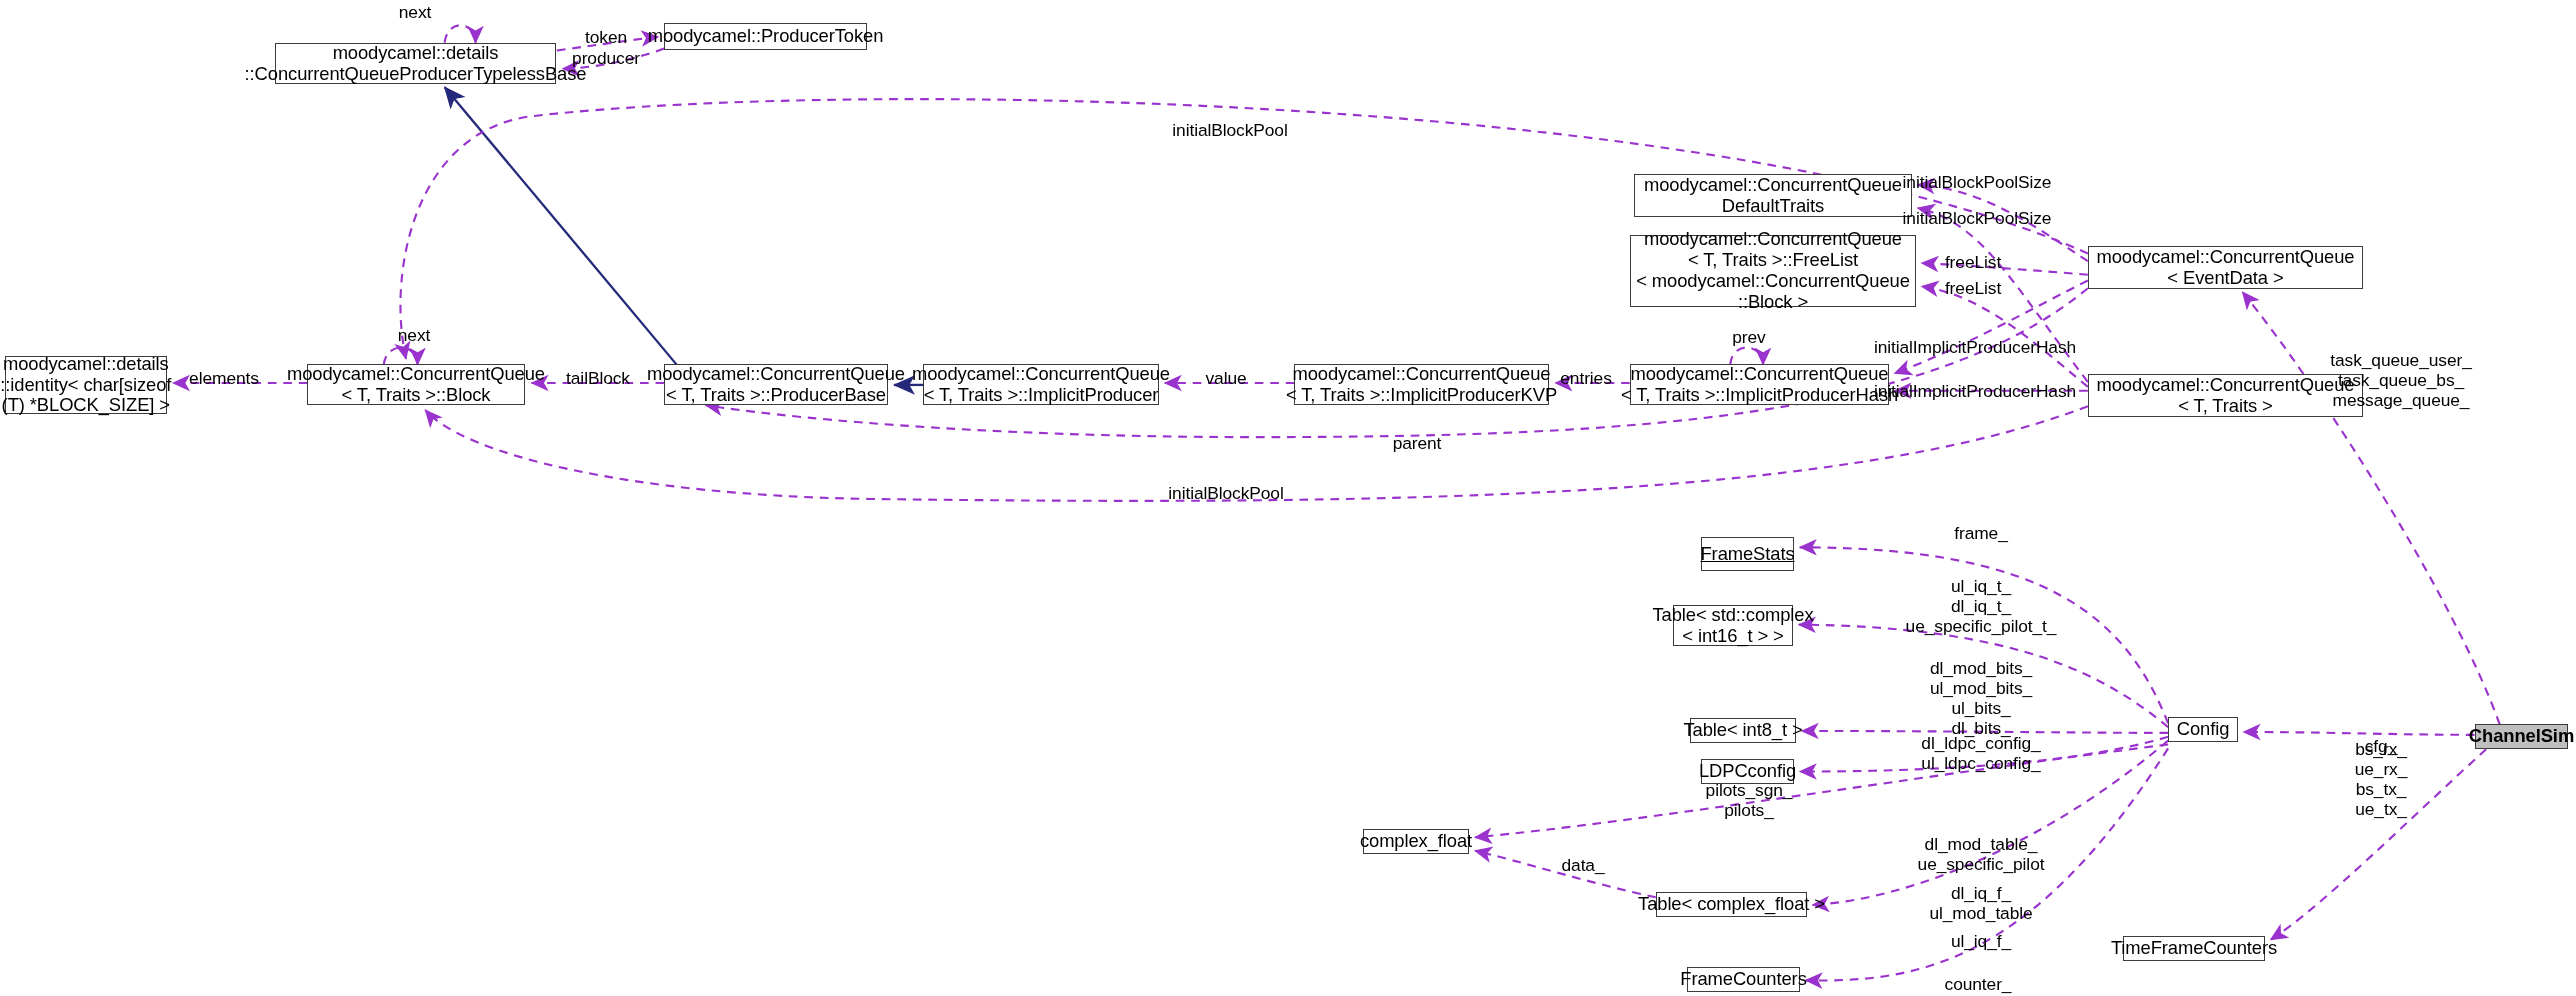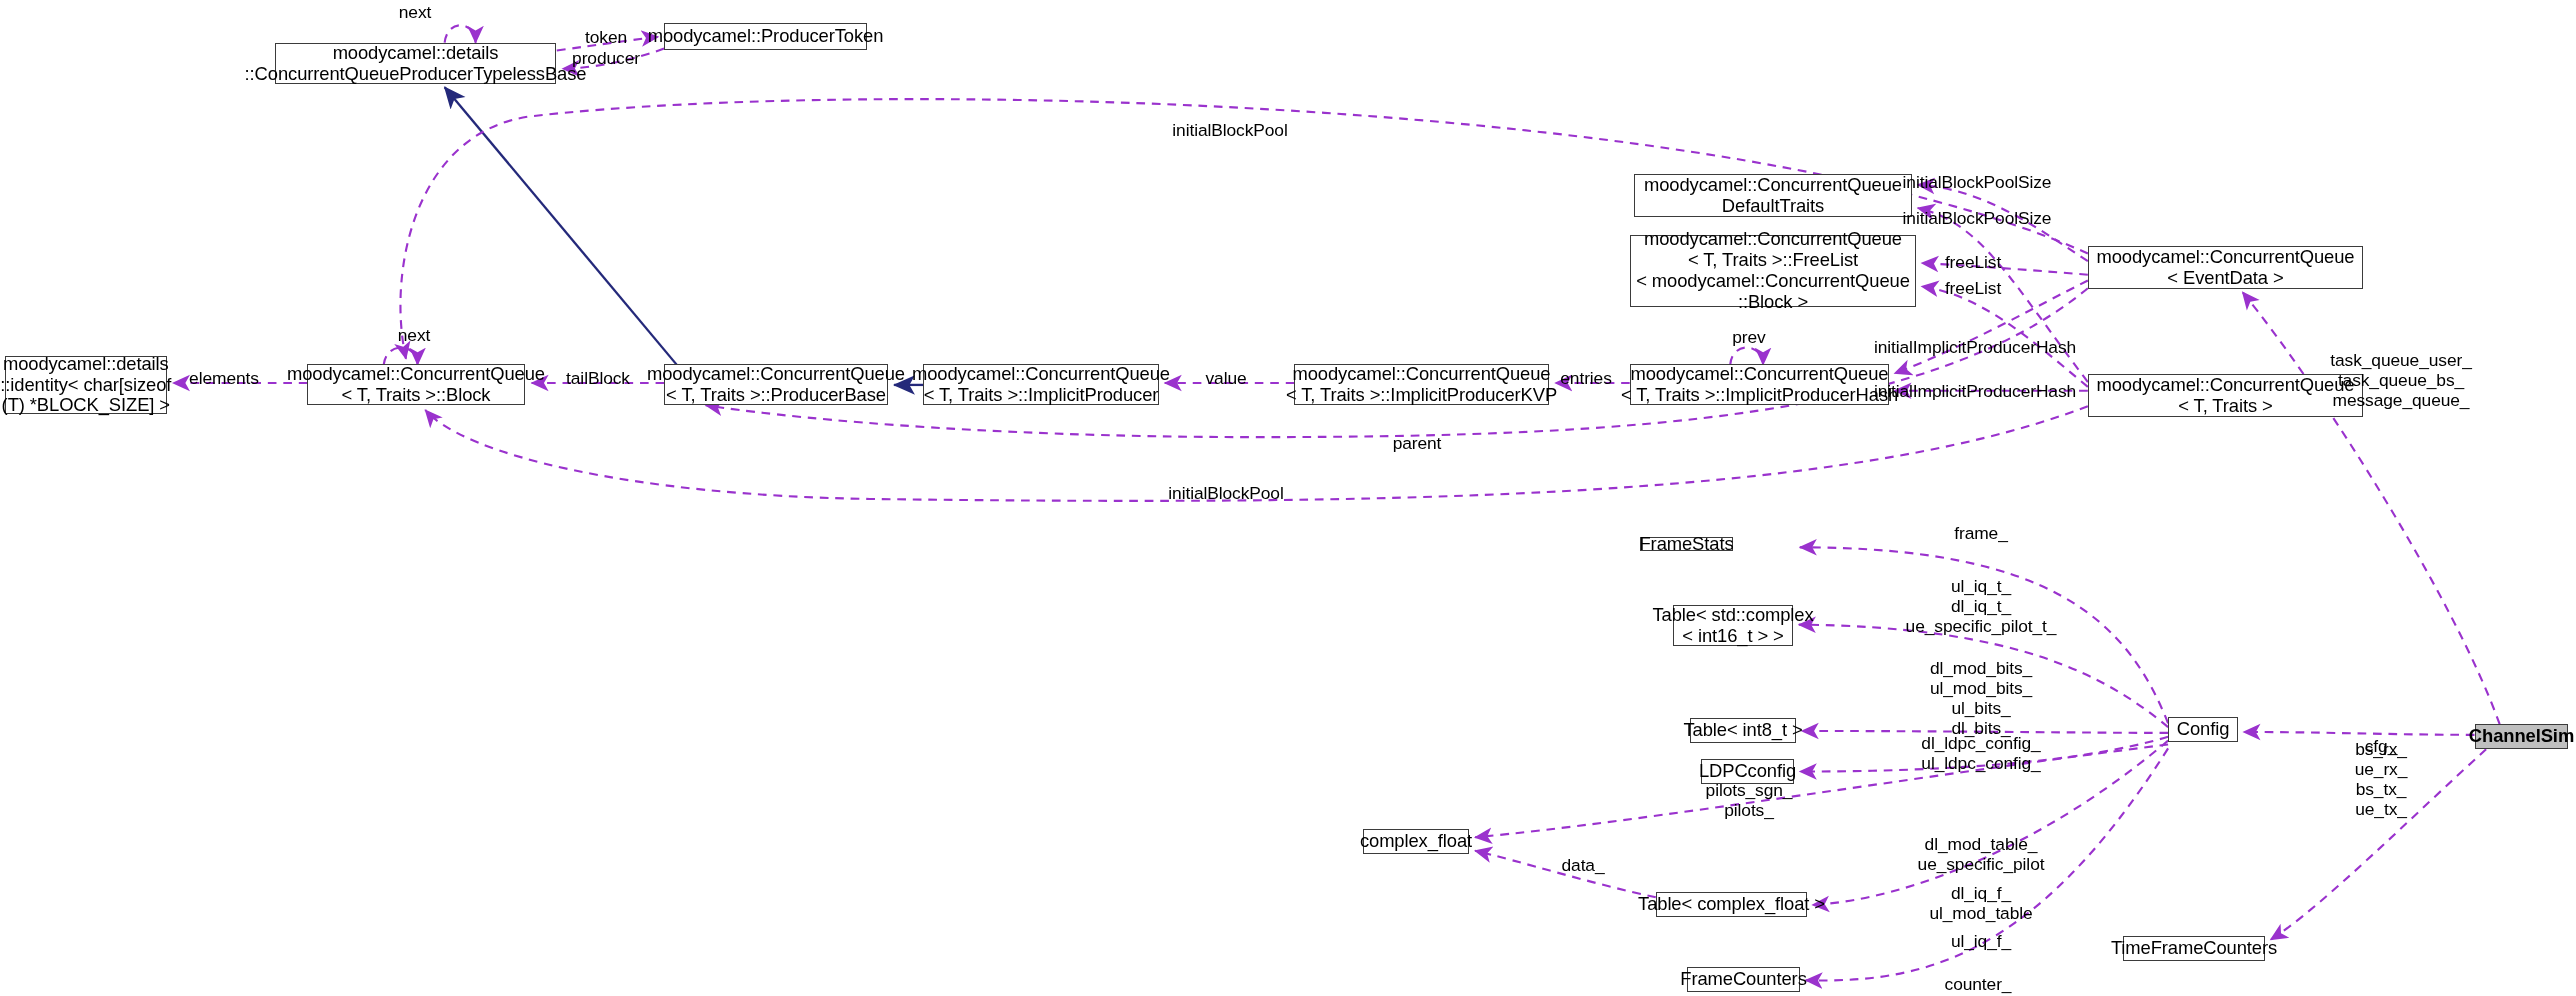--- a/index.html
+++ b/index.html
@@ -119,21 +119,21 @@
       <div class="node" style="left: 664px; top: 364px; width: 224px; height: 41px;">moodycamel::ConcurrentQueue
 &lt; T, Traits &gt;::ProducerBase</div>
       <div class="node" style="left: 923px; top: 364px; width: 236px; height: 41px;">moodycamel::ConcurrentQueue
 &lt; T, Traits &gt;::ImplicitProducer</div>
       <div class="node" style="left: 1294px; top: 364px; width: 255px; height: 41px;">moodycamel::ConcurrentQueue
 &lt; T, Traits &gt;::ImplicitProducerKVP</div>
       <div class="node" style="left: 1630px; top: 364px; width: 259px; height: 41px;">moodycamel::ConcurrentQueue
 &lt; T, Traits &gt;::ImplicitProducerHash</div>
       <div class="node" style="left: 2088px; top: 374px; width: 275px; height: 43px;">moodycamel::ConcurrentQueue
 &lt; T, Traits &gt;</div>
-      <div class="node" style="left: 1640px; top: 537px; width: 93px; height: 14px;">FrameStats</div>
+      <div class="node" style="left: 1701px; top: 537px; width: 93px; height: 34px; text-decoration: underline;">FrameStats</div>
       <div class="node" style="left: 1673px; top: 605px; width: 120px; height: 41px;">Table&lt; std::complex
 &lt; int16_t &gt; &gt;</div>
       <div class="node" style="left: 1690px; top: 718px; width: 106px; height: 25px;">Table&lt; int8_t &gt;</div>
       <div class="node" style="left: 1701px; top: 759px; width: 93px; height: 25px;">LDPCconfig</div>
       <div class="node" style="left: 1363px; top: 829px; width: 106px; height: 25px;">complex_float</div>
       <div class="node" style="left: 1656px; top: 892px; width: 151px; height: 25px;">Table&lt; complex_float &gt;</div>
       <div class="node" style="left: 1687px; top: 967px; width: 113px; height: 25px;">FrameCounters</div>
       <div class="node" style="left: 2168px; top: 717px; width: 70px; height: 25px;">Config</div>
       <div class="node" style="left: 2123px; top: 936px; width: 142px; height: 25px;">TimeFrameCounters</div>
       <div class="node highlight" style="left: 2475px; top: 724px; width: 93px; height: 25px; font-weight: bold;">ChannelSim</div>

